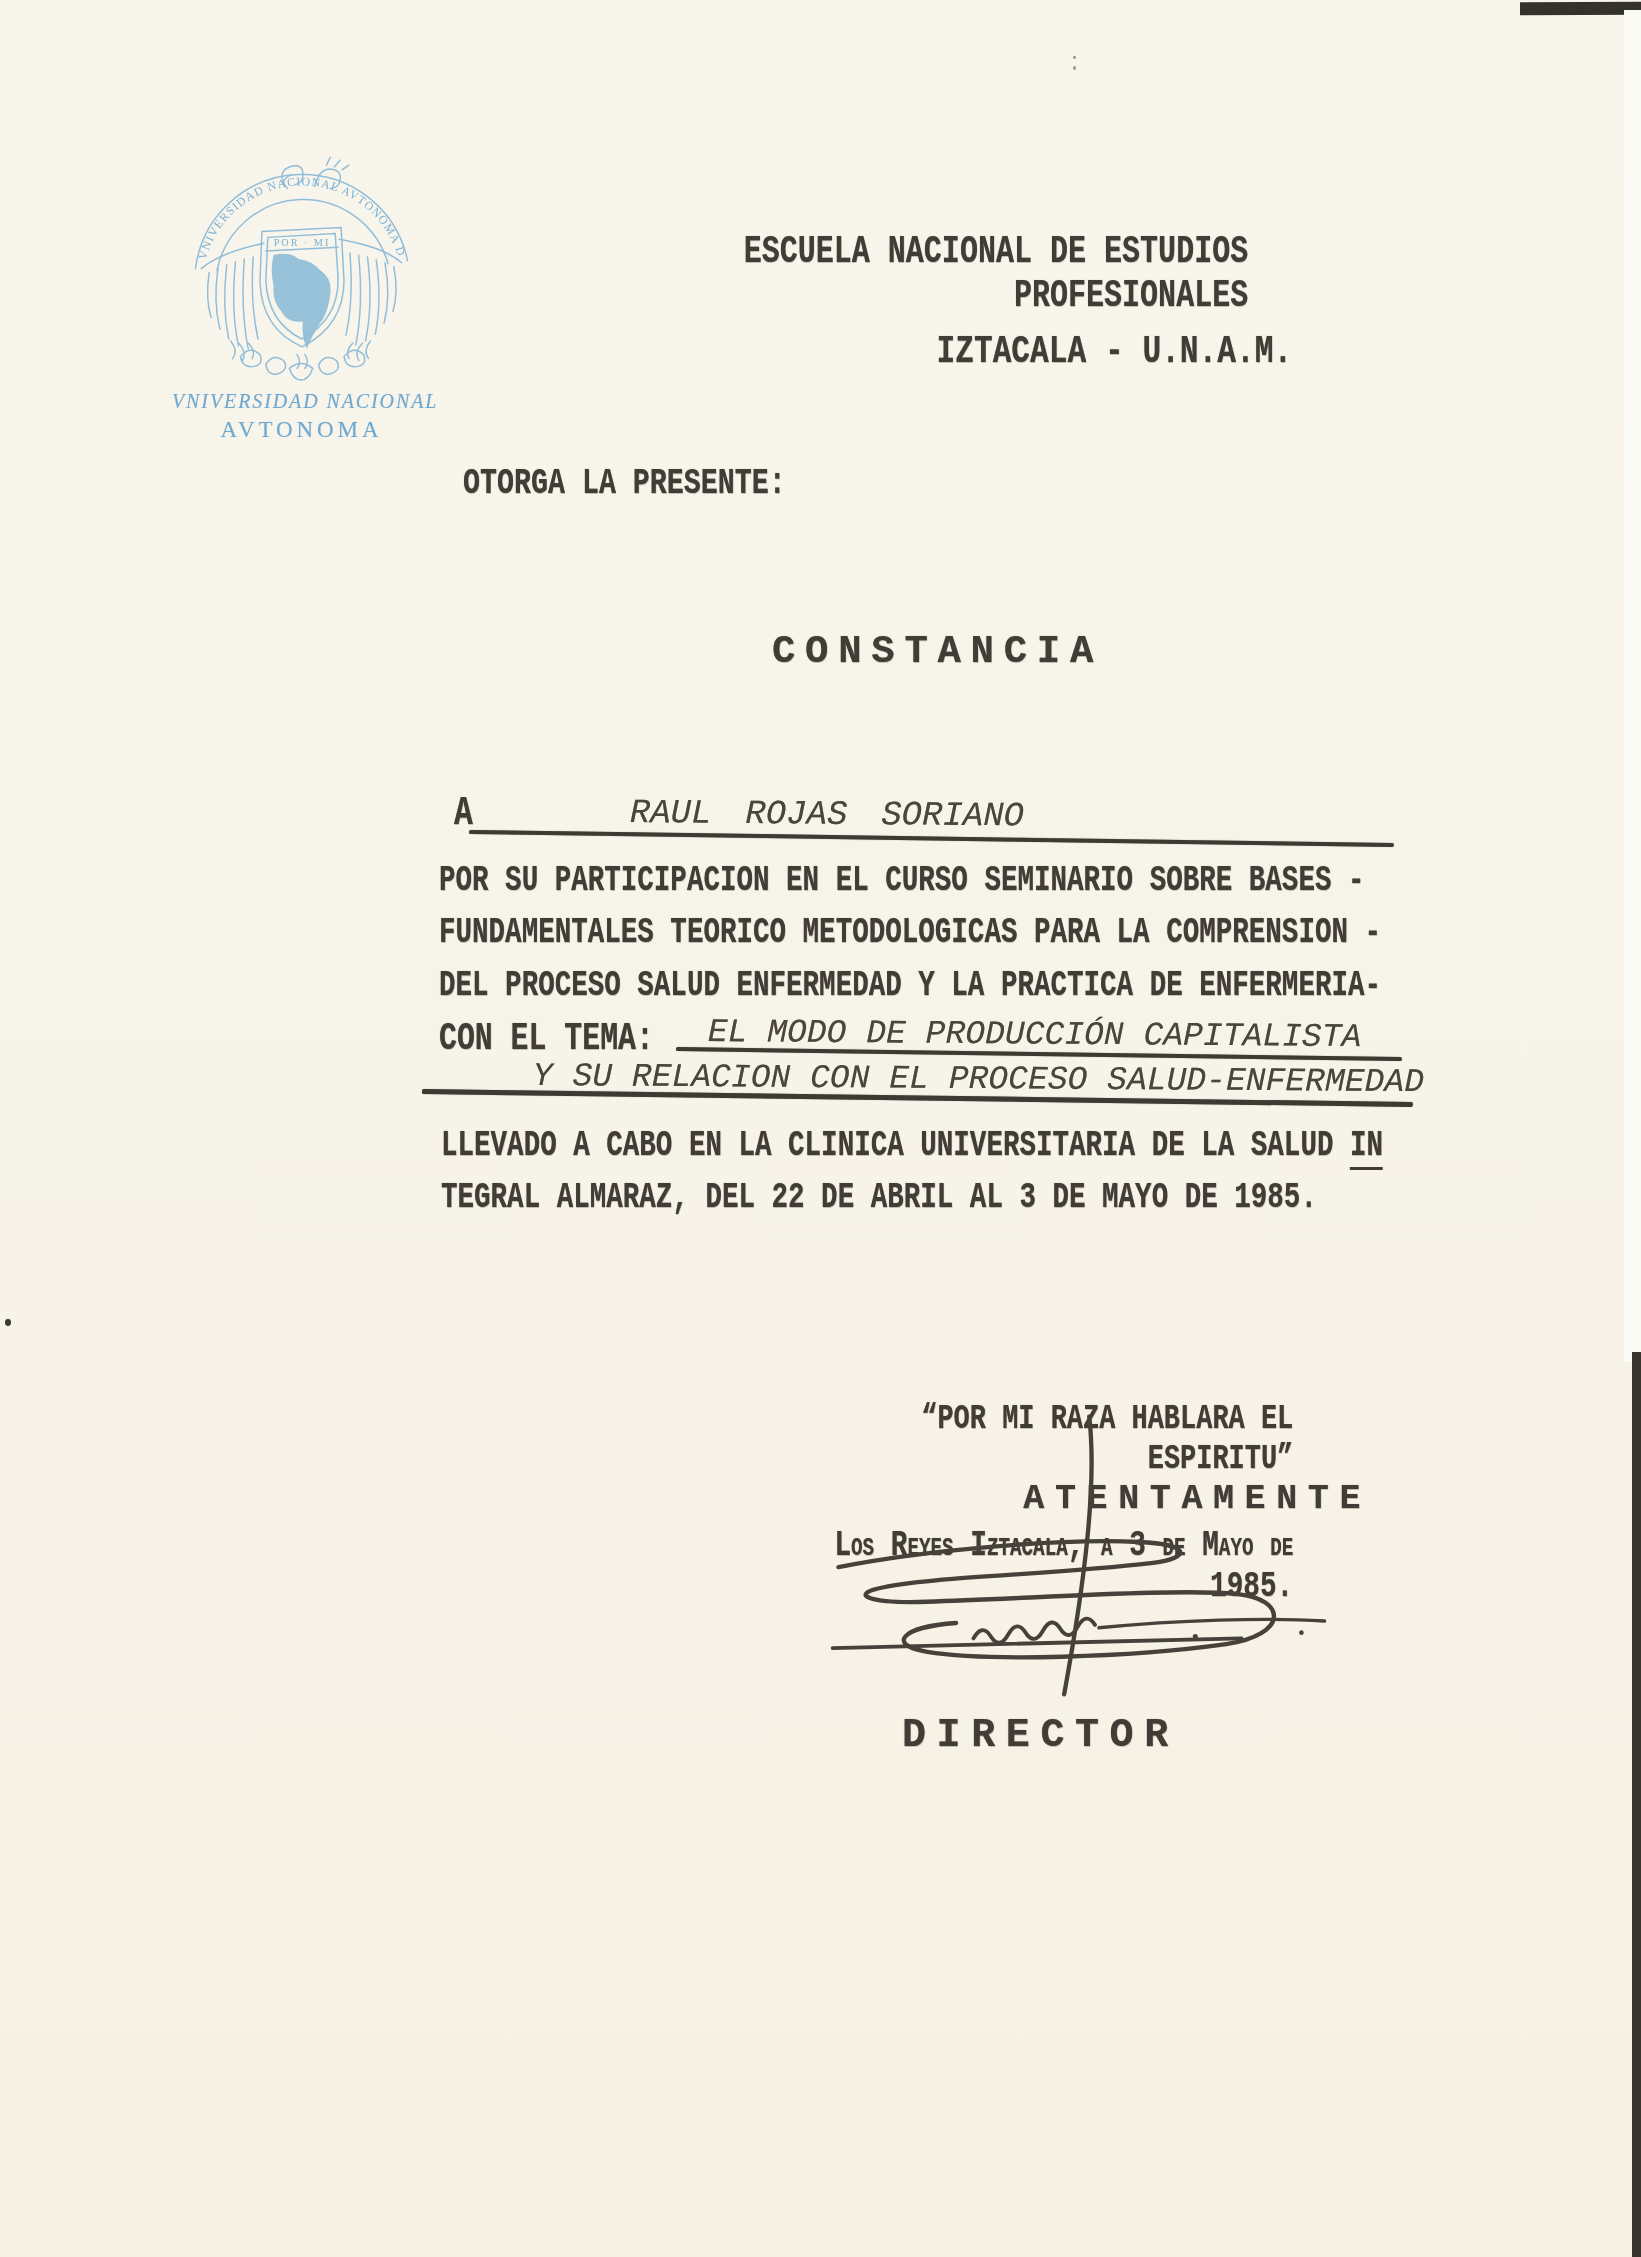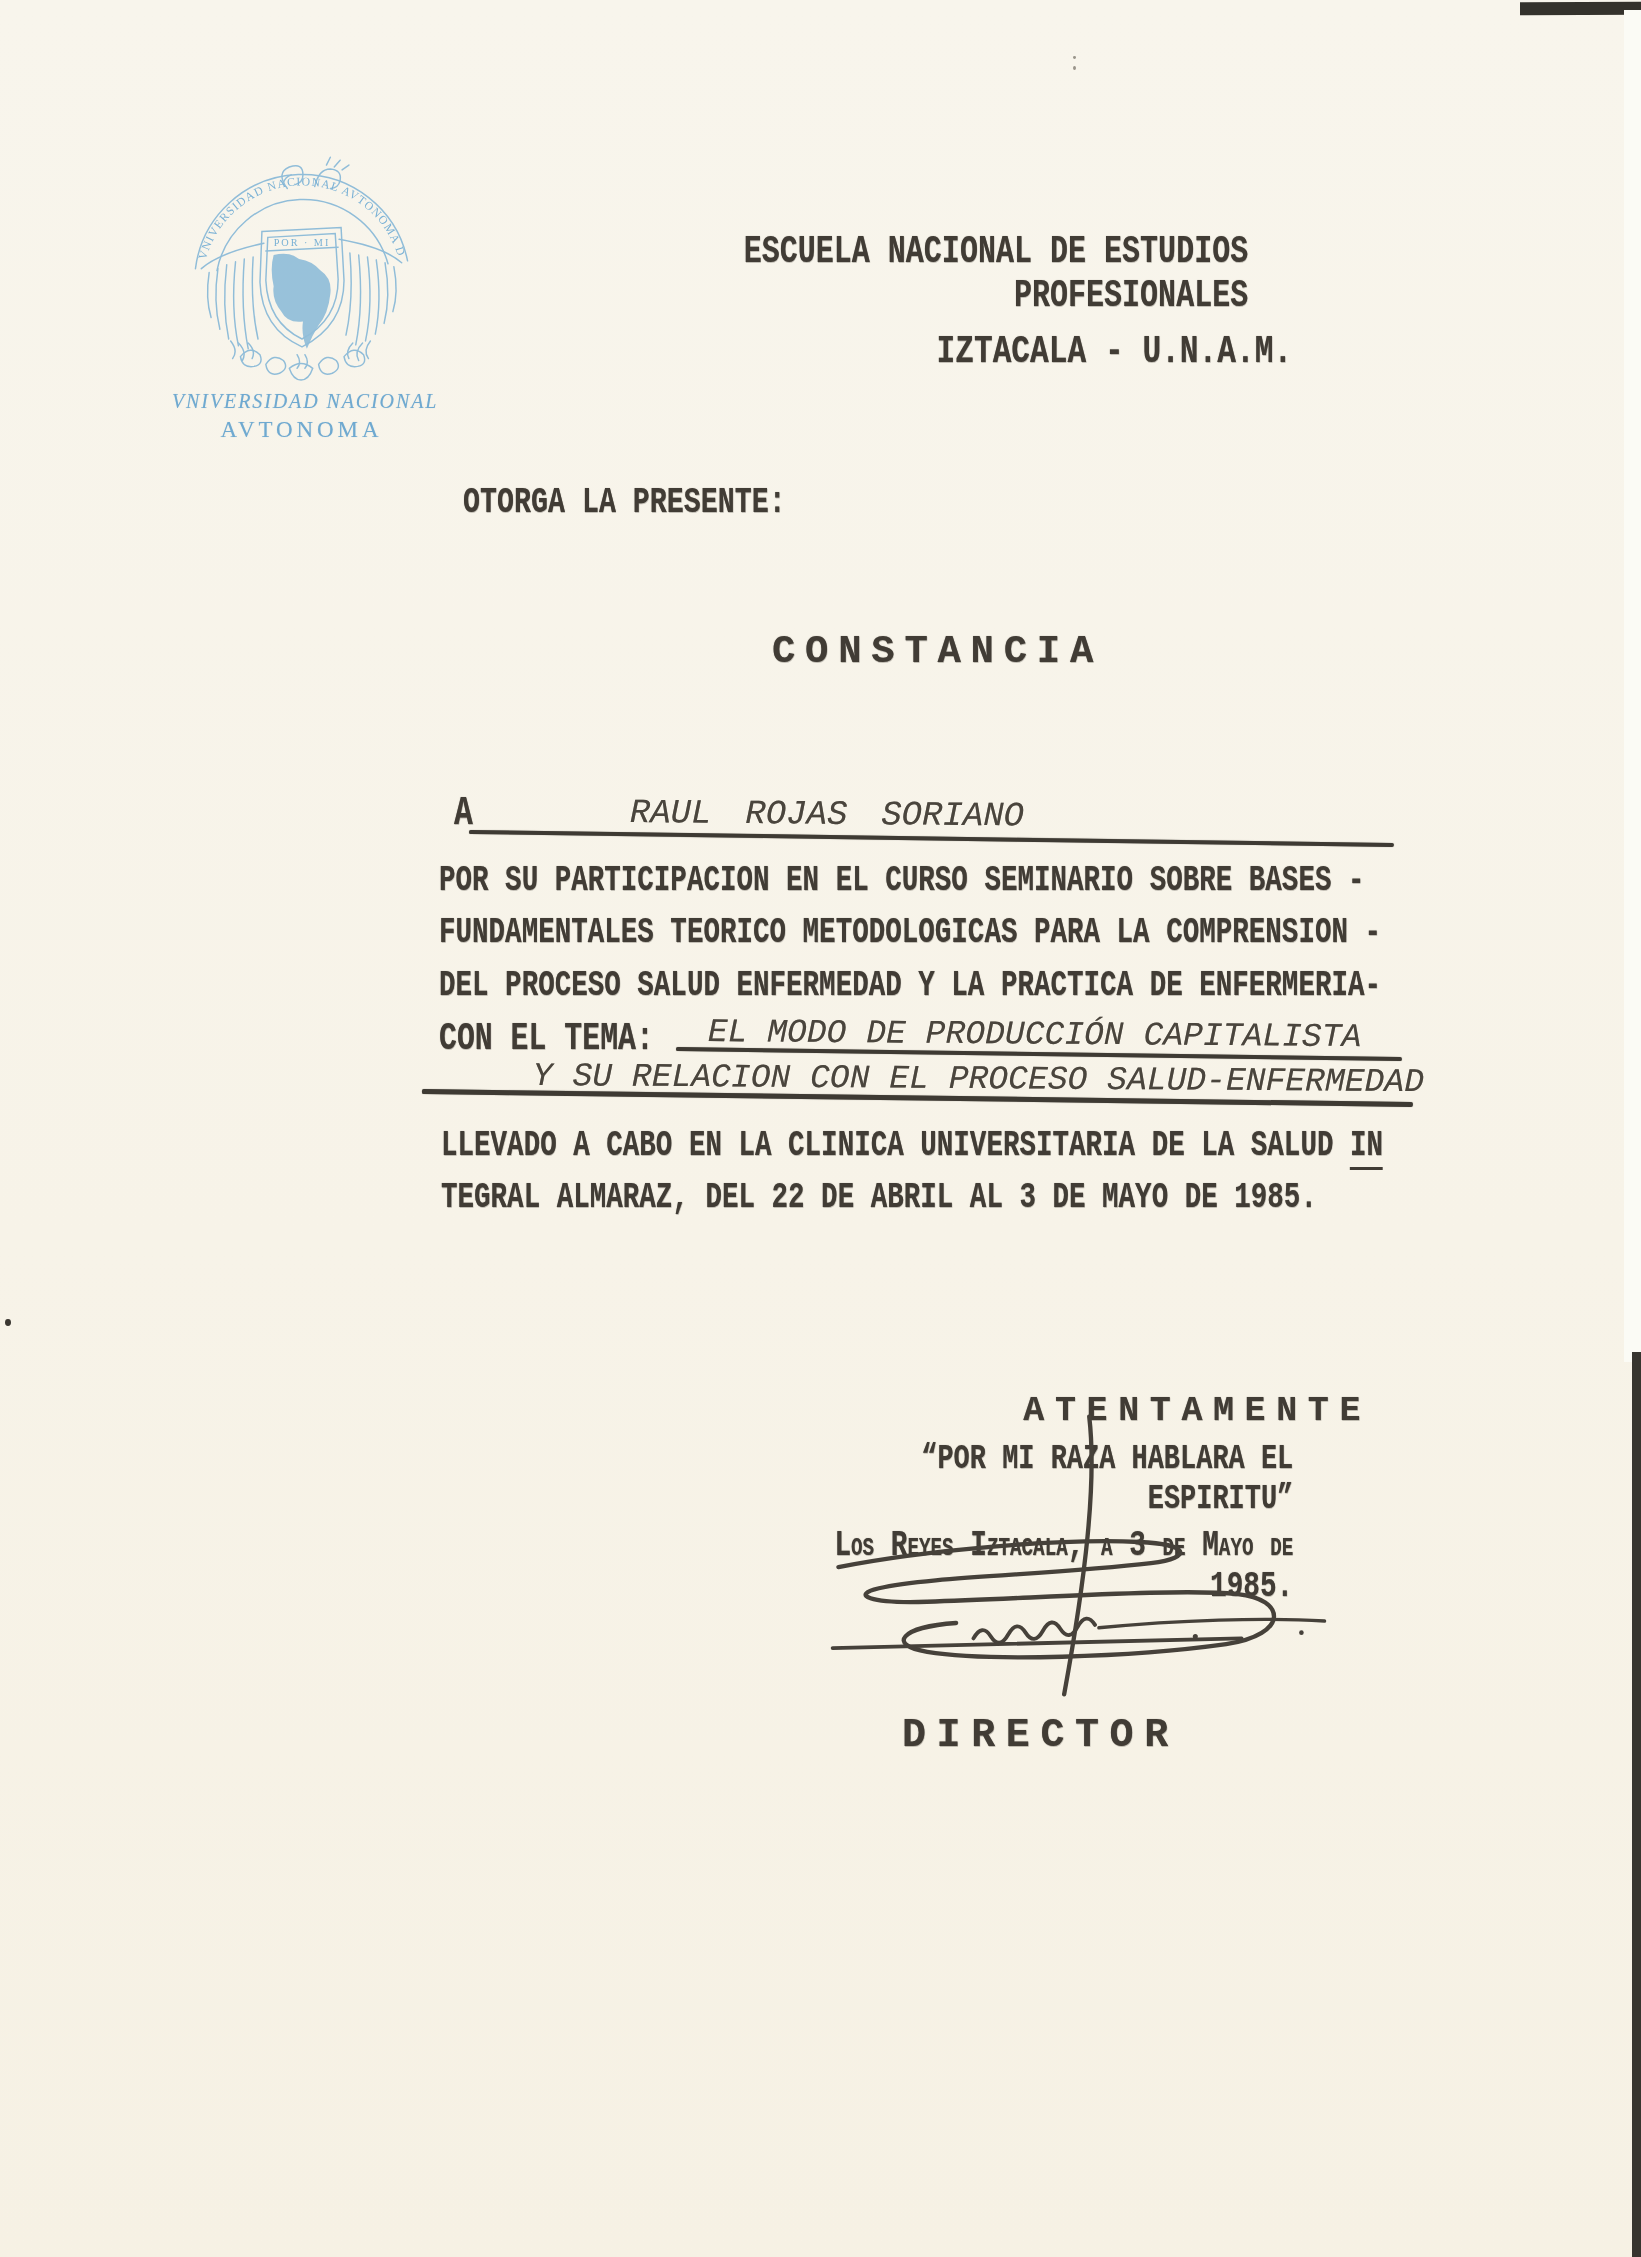--- a/index.html
+++ b/index.html
@@ -90,21 +90,21 @@
 
   <div class="center-col" style="left:565px;top:230px;width:772px;">
     <div class="stamp" style="font-size:39px;">
       <span class="cond-c">ESCUELA NACIONAL DE ESTUDIOS PROFESIONALES</span>
     </div>
     <div class="stamp" style="font-size:39px;margin-top:11.6px;">
       <span class="cond-c2">IZTACALA - U.N.A.M.</span>
     </div>
   </div>
 
-  <div class="abs stamp" style="left:463px;top:481px;font-size:37px;">
+  <div class="abs stamp" style="left:463px;top:462px;font-size:37px;">
     <span class="cond">OTORGA LA PRESENTE:</span>
   </div>
 
   <div class="abs stamp" style="left:772px;top:630px;font-size:39px;letter-spacing:9.7px;">CONSTANCIA</div>
 
   <div class="abs stamp" style="left:454px;top:790px;font-size:41px;">
     <span class="cond">A</span>
   </div>
   <div class="abs typed" style="left:630px;top:794px;font-size:34px;word-spacing:13.5px;transform:rotate(.5deg);transform-origin:0 0;">RAUL ROJAS SORIANO</div>
   <div class="rule" style="left:469px;top:830px;width:925px;height:3.9px;transform:rotate(.8deg);transform-origin:0 0;"></div>
@@ -128,24 +128,24 @@
   <div class="rule" style="left:422px;top:1089px;width:991px;height:4.8px;transform:rotate(.75deg);transform-origin:0 0;"></div>
 
   <div class="abs stamp" style="left:441px;top:1125px;font-size:36px;">
     <span class="cond"><span>LLEVADO A CABO EN LA CLINICA UNIVERSITARIA DE LA SALUD </span><span class="u-in">IN</span></span>
   </div>
   <div class="abs stamp" style="left:441px;top:1177px;font-size:36px;text-align:right;">
     <span class="cond">TEGRAL ALMARAZ, DEL 22 DE ABRIL AL 3 DE MAYO DE 1985.</span>
   </div>
 
   <div class="center-col" style="left:695px;top:1391px;width:676px;">
-    <div class="stamp" style="font-size:35px;letter-spacing:10.6px;">ATENTAMENTE</div>
     <div class="stamp" style="font-size:35px;margin-top:7.7px;">
       <span class="cond-c">“POR MI RAZA HABLARA EL ESPIRITU”</span>
     </div>
+    <div class="stamp" style="font-size:35px;letter-spacing:10.6px;">ATENTAMENTE</div>
     <div class="stamp smallcaps" style="font-size:36px;margin-top:6.8px;">
       <span class="cond-c">Los Reyes Iztacala, a 3 de Mayo de 1985.</span>
     </div>
   </div>
 
   <svg class="abs" style="left:811px;top:1405px;" width="541" height="299" viewBox="0 0 560 310">
     <g stroke="#46413a" fill="none" stroke-linecap="round" stroke-linejoin="round">
       <path stroke-width="4.5" d="M28,168 C120,150 260,138 340,142 C390,144 398,158 352,164 C250,176 120,178 70,190 C40,197 60,206 120,204 C240,200 380,190 442,196 C492,201 496,238 430,248 C330,262 180,266 120,256 C78,249 92,230 150,226"></path>
       <path stroke-width="4" d="M168,242 q9,-16 18,-2 q9,14 18,-2 q9,-16 18,-2 q9,14 18,-2 q9,-16 18,-2 q9,14 18,-2 q9,-16 18,-2"></path>
       <path stroke-width="4.5" d="M288,12 C296,80 284,180 262,300"></path>

